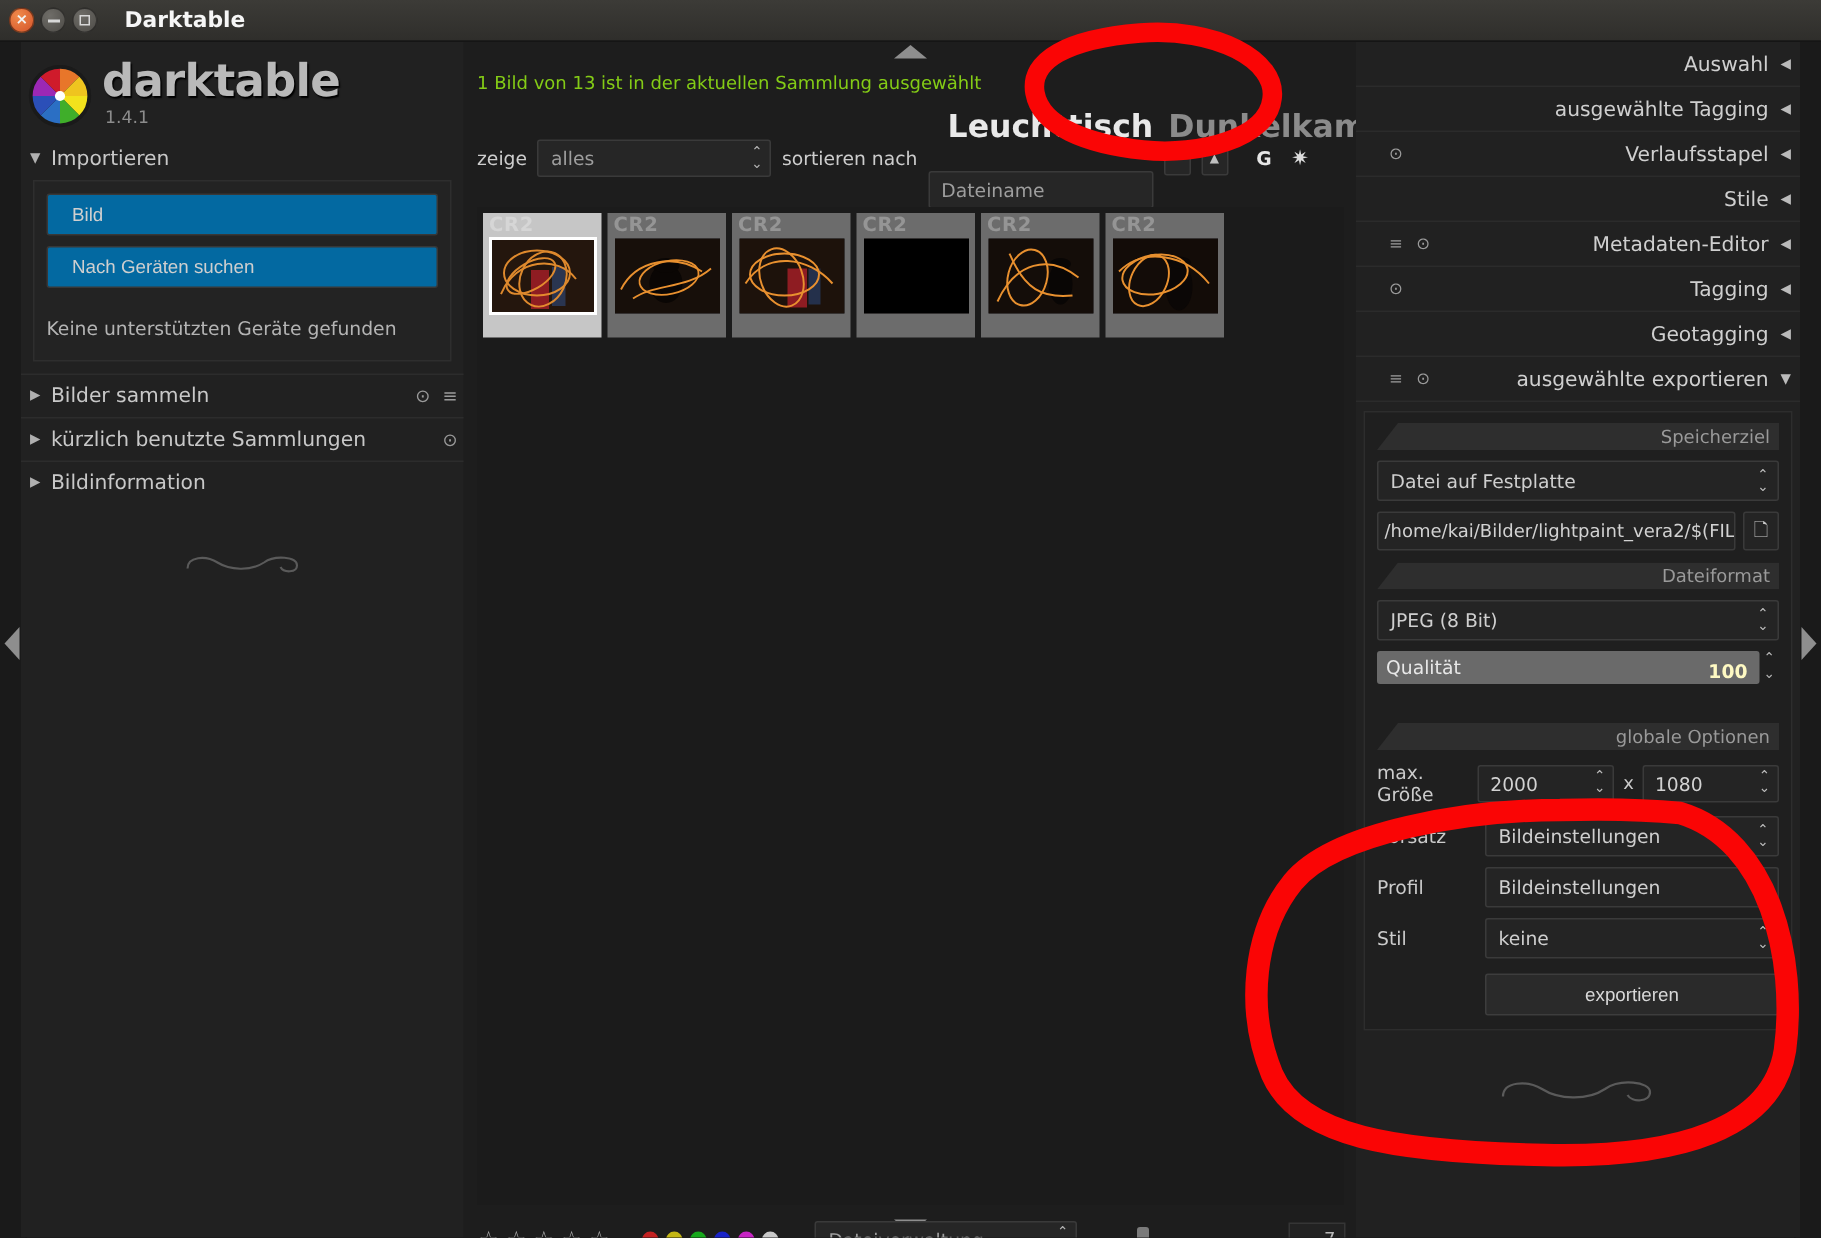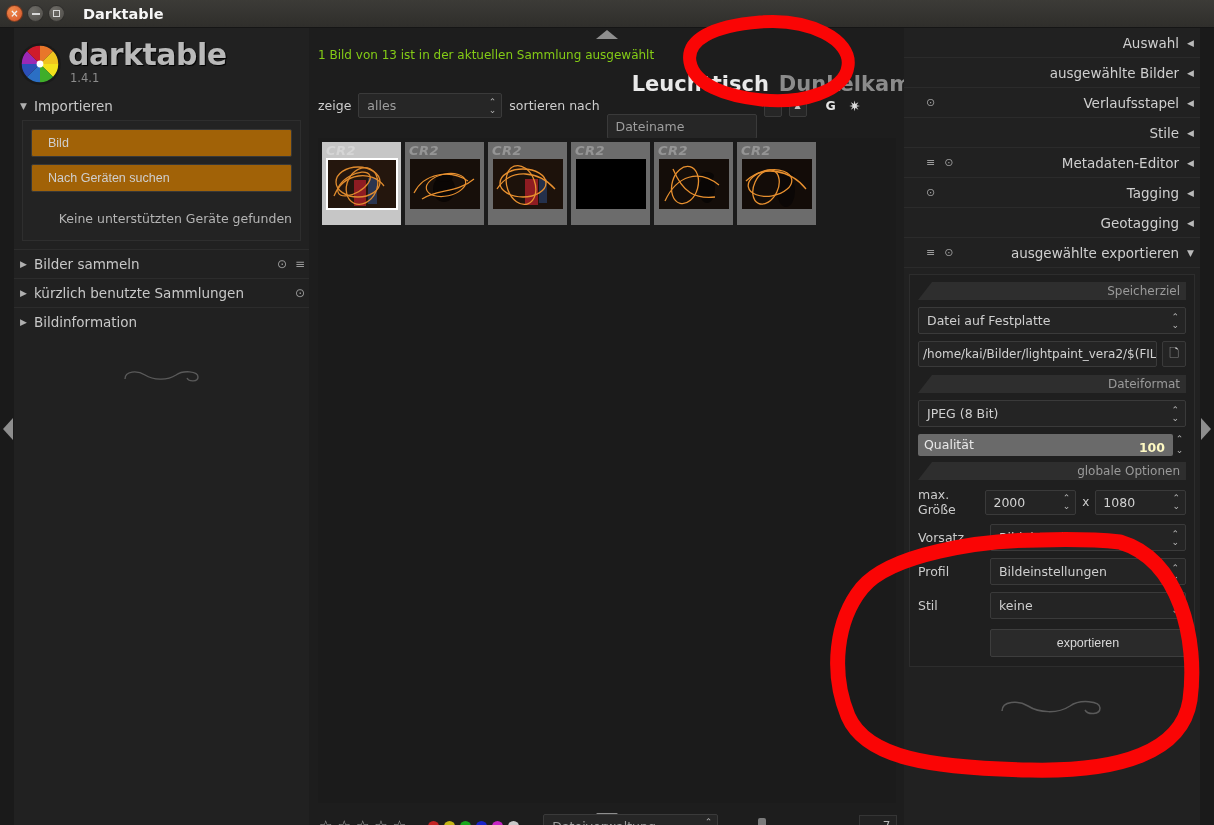--- a/index.html
+++ b/index.html
@@ -83,27 +83,27 @@
   .sect-head .ic { color: #9a9a9a; font-size: 12px; margin-left: 8px; }
 
   #import-box {
     margin: 0 8px 8px 8px;
     border: 1px solid #2e2e2e;
     background: #232323;
     padding: 8px;
   }
   .btn-wide {
     display: block; width: 100%;
-    background: #a16207; border: 1px solid #383838;
+    background: #0369a1; border: 1px solid #383838;
     color: #cfcfcf; font-size: 12.5px;
     padding: 6px 0 6px 16px; text-align: left;
     margin-bottom: 7px; border-radius: 2px;
   }
   #no-devices {
-    text-align: right; color: #b4b4b4; font-size: 12.5px;
+    text-align: left; color: #b4b4b4; font-size: 12.5px;
     padding: 12px 0 6px 0;
   }
   #flourish { text-align: center; margin-top: 26px; color: #4a4a4a; }
 
   
   #center { position: absolute; left: 309px; top: 0; width: 595px; height: 797px; }
   #status-line {
     color: #84cc16; font-size: 12px;
     padding: 20px 0 0 9px;
   }
@@ -129,21 +129,21 @@
     color: #c0c0c0; font-size: 8px;
   }
   #iconG { color: #e6e6e6; font-weight: bold; font-size: 12.5px; margin-left: 12px; }
   #gearico { color: #dcdcdc; font-size: 14px; margin-left: 6px; }
 
   #lighttable {
     position: absolute; left: 9px; top: 110px;
     width: 578px; height: 665px;
     background: #1b1b1b;
   }
-  #thumbs { display: flex; gap: 4px; padding: 4px; font-style: italic; }
+  #thumbs { display: flex; gap: 4px; padding: 4px; }
   .thumb {
     width: 79px; height: 83px;
     background: #6c6c6c; position: relative;
     display: flex; align-items: center; justify-content: center;
   }
   .thumb.sel { background: #c6c6c6; }
   .thumb .ext {
     position: absolute; top: 1px; left: 4px;
     font-size: 13px; font-weight: bold;
     color: rgba(255,255,255,.28); letter-spacing: .5px;
@@ -219,21 +219,21 @@
   #path-btn {
     width: 24px; background: #242424; border: 1px solid #3a3a3a;
     border-radius: 2px; display: flex; align-items: center; justify-content: center;
     color: #c8c8c8; font-size: 12px;
   }
   .check-row { display: flex; align-items: center; gap: 9px; margin-bottom: 14px; padding-left: 2px; }
   .chkbox { width: 13px; height: 13px; border: 1px solid #555; background: #2a2a2a; }
   .check-row span { font-size: 12.5px; color: #cbcbcb; }
 
   #quality-row {
-    position: relative; display: flex; margin-bottom: 6px; justify-content: flex-end;
+    position: relative; display: flex; margin-bottom: 26px; justify-content: flex-end;
   }
   #quality-bar {
     flex: 1; height: 22px; background: #6a6a6a;
     position: relative; border-radius: 2px;
   }
   #quality-bar .qlbl { position: absolute; left: 6px; top: 3px; font-size: 12.5px; color: #e8e8e8; }
   #quality-bar .qval { position: absolute; right: 8px; bottom: 1px; font-size: 12.5px; font-weight: bold; color: #fef9c3; }
   #quality-spin {
     width: 13px; display: flex; flex-direction: column;
     justify-content: space-between; align-items: center;
@@ -347,21 +347,21 @@
         <path d="M6,17 C6,9 18,8 26,13 C34,18 48,19 57,13 C64,8 79,9 79,15 C79,20 70,20 68,16" fill="none" stroke="#5a5a5a" stroke-width="1.4"></path>
       </svg>
     </div>
   </div>
 
   <div id="center">
     <div id="status-line">1 Bild von 13 ist in der aktuellen Sammlung ausgewählt</div>
 
     <div id="filter-row">
       <span>zeige</span>
-      <span class="combo" style="width:144px;">
+      <span class="combo" style="width:156px;">
         <span>alles</span>
         <span class="spin">⌃<br>⌄</span>
       </span>
       <span>sortieren nach</span>
       <span class="combo" style="width:150px;margin-top:42px;">
         <span>Dateiname</span>
       </span>
       <span class="sortbtn">⌃</span>
       <span class="sortbtn">▲</span>
       <span id="iconG">G</span>
@@ -503,21 +503,21 @@
   </div>
 
   <div id="right-panel">
 
     <div class="rhead">
       <span>Auswahl</span>
       <span class="caret">◀</span>
     </div>
 
     <div class="rhead">
-      <span>ausgewählte Bilder</span>
+      <span>ausgewählte Tagging</span>
       <span class="caret">◀</span>
     </div>
 
     <div class="rhead">
       <span class="icons">
           <span>⊙</span>
         </span>
       <span>Verlaufsstapel</span>
       <span class="caret">◀</span>
     </div>

